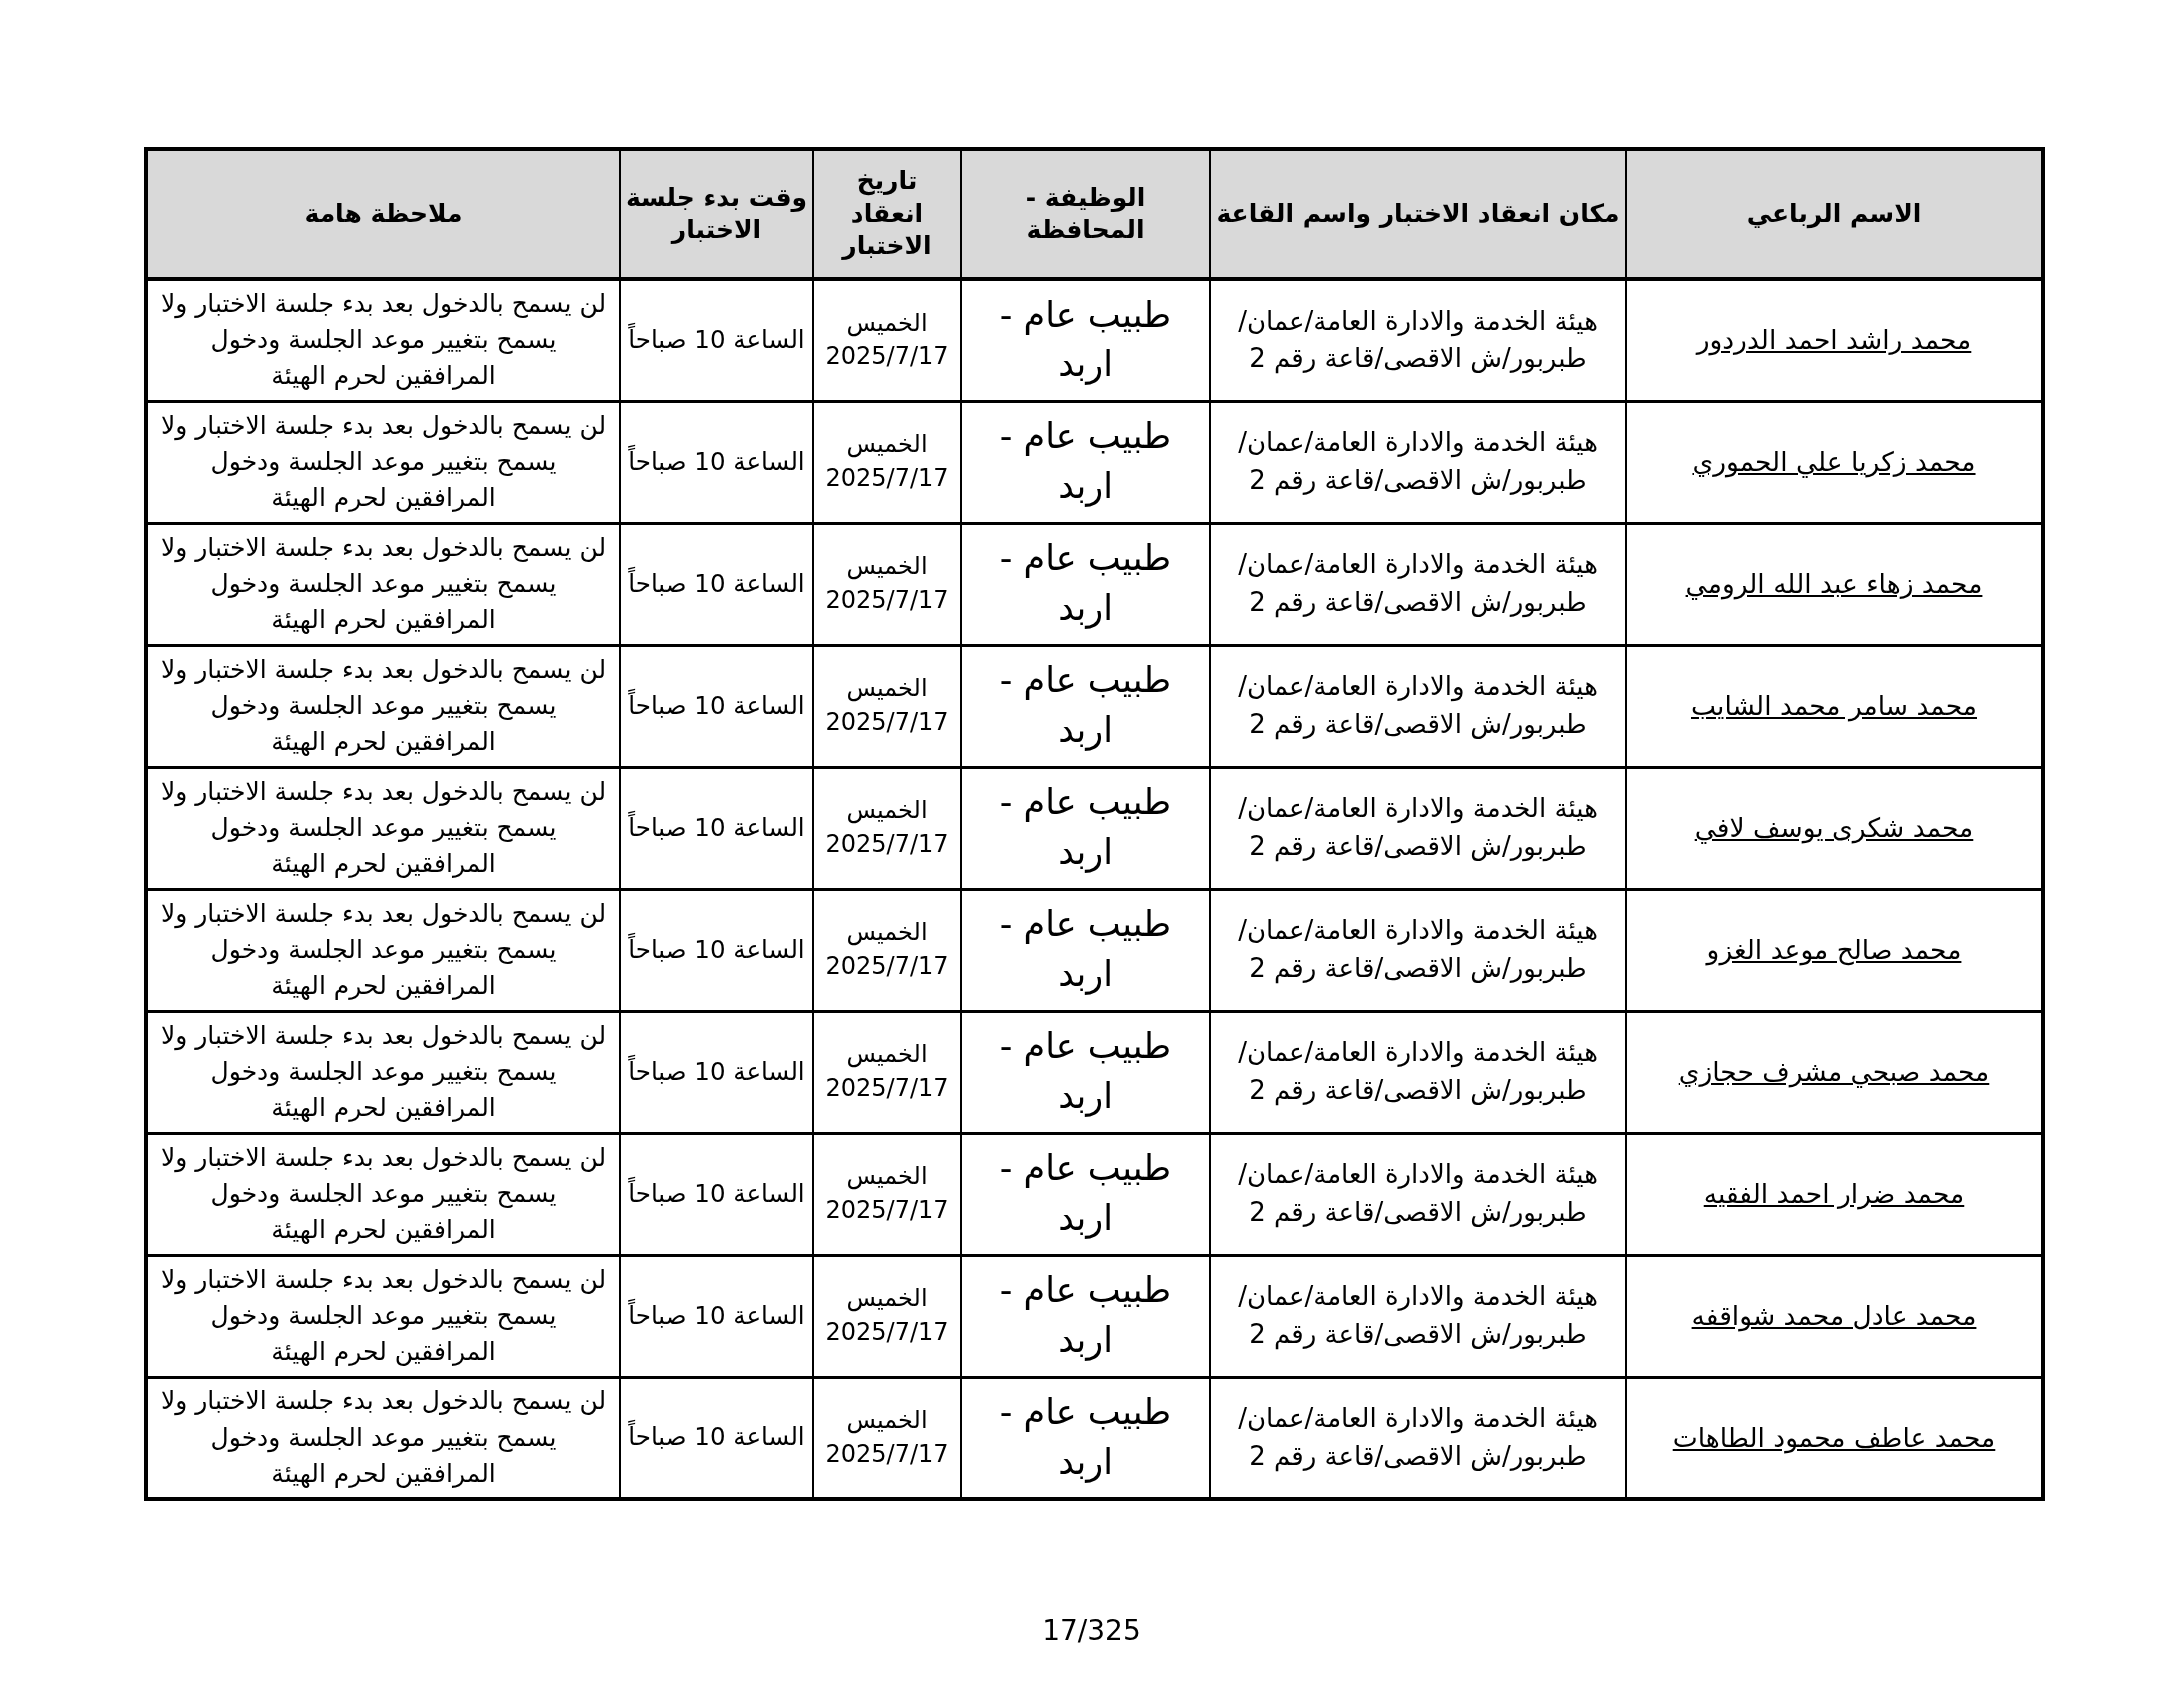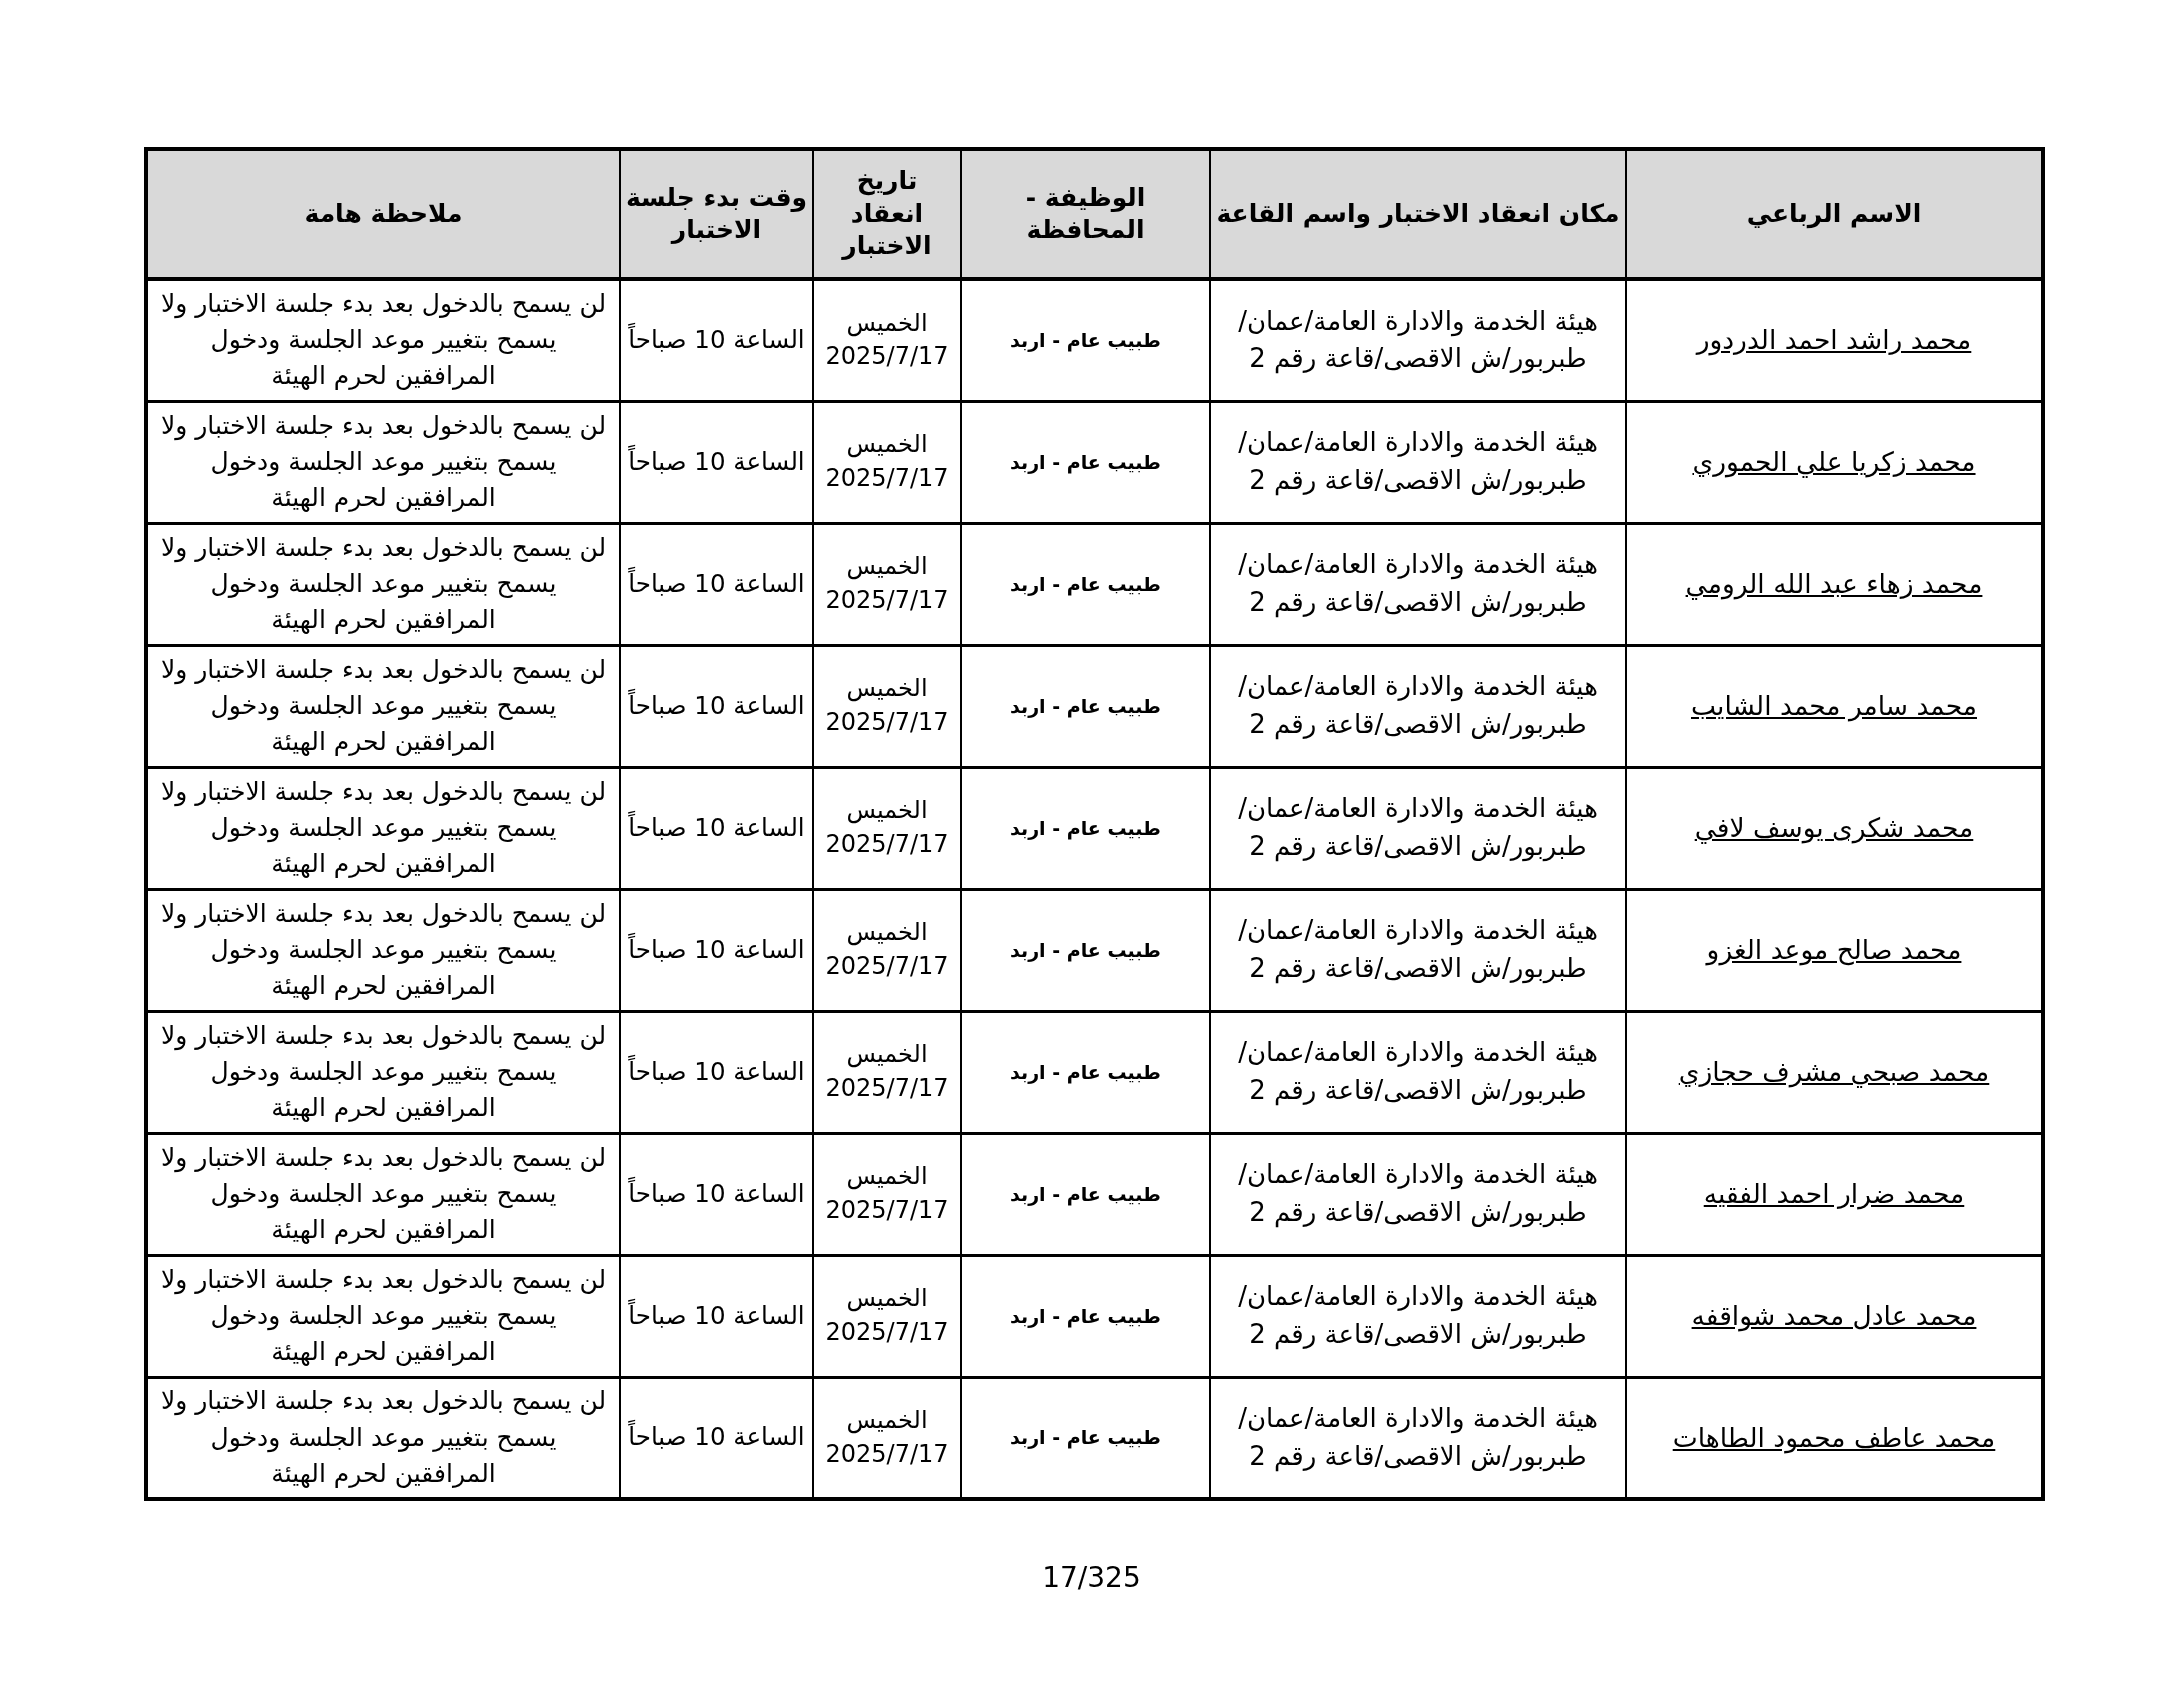--- a/index.html
+++ b/index.html
@@ -46,28 +46,28 @@
     border-top-width: 4.6px;
     border-bottom-width: 4.6px;
     padding: 2.6px 4px;
   }
   .exam-table td {
     font-size: 26.5px;
     line-height: 1.42;
   }
   td.cell-name { font-size: 26.5px; text-decoration: underline; }
   td.cell-venue { font-size: 26px; line-height: 1.45; padding: 1.3px 5.3px; }
-  td.cell-job { font-size: 19px; font-weight: bold; }
+  td.cell-job { font-size: 35px; }
   td.cell-date { font-size: 24px; line-height: 1.4; padding: 1.3px 2.6px; }
   td.cell-time { font-size: 24.5px; white-space: nowrap; padding: 1.3px 1.3px; }
   td.cell-note { font-size: 25px; line-height: 1.45; padding: 1.3px 9.3px; }
   .blk { display: block; }
   .page-footer {
     position: absolute;
-    top: 1561px;
+    top: 1614px;
     left: 0;
     width: 2183px;
     text-align: center;
     font-size: 28px;
     direction: ltr;
   }
 </style>
 </head>
 <body>
 

